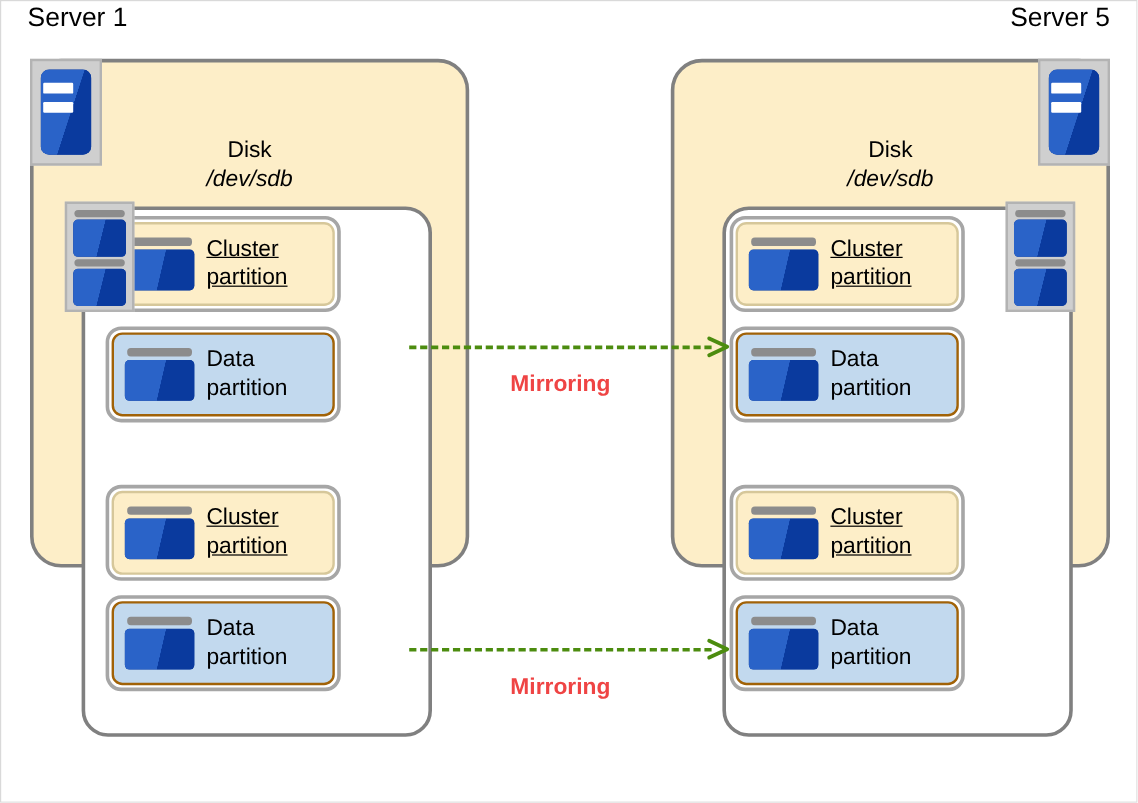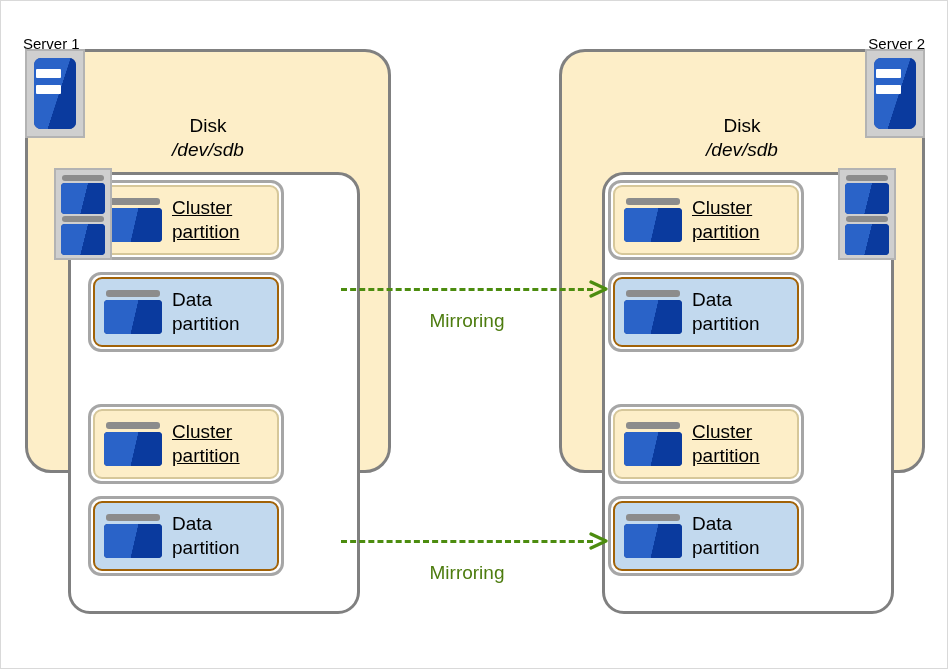--- a/index.html
+++ b/index.html
@@ -13,25 +13,24 @@
     position:relative;
     width:948px;height:669px;
     box-sizing:border-box;
     border:1px solid #d9d9d9;
     background:#ffffff;
   }
 
   
   .server-title{
     position:absolute;
-    font-size:15px;
+    font-size:22px;
     color:#000;
     white-space:nowrap;
     line-height:1;
-    margin-top:32px;
   }
   #server1-title{ left:22px;  top:3px; }
   #server2-title{ right:22px; top:3px; }
 
   
   .server-box{
     position:absolute;
     top:48px;
     width:366px;
     height:424px;
@@ -241,22 +240,23 @@
     top:-9px;
     width:0;height:0;
   }
   .mirror .arrow svg{ display:block; }
   .mirror .mlabel{
     position:absolute;
     left:0;right:16px;
     top:22px;
     text-align:center;
     font-size:19px;
-    color:#4d7c0f;
+    color:#ef4444;
     white-space:nowrap;
+    font-weight:bold;
   }
 </style>
 </head>
 <body>
 
 <div id="canvas">
 
   <div class="server-title" id="server1-title">Server 1</div>
 
   <div class="server-box" id="server1-box">
@@ -337,21 +337,21 @@
           <div class="label">
             <span>Data</span>
             <span>partition</span>
           </div>
         </div>
       </div>
 
     </div>
   </div>
 
-  <div class="server-title" id="server2-title">Server 2</div>
+  <div class="server-title" id="server2-title">Server 5</div>
 
   <div class="server-box" id="server2-box">
 
     <div class="server-icon">
       <div class="chassis"></div>
       <div class="slot s1"></div>
       <div class="slot s2"></div>
     </div>
 
     <div class="disk-label">

